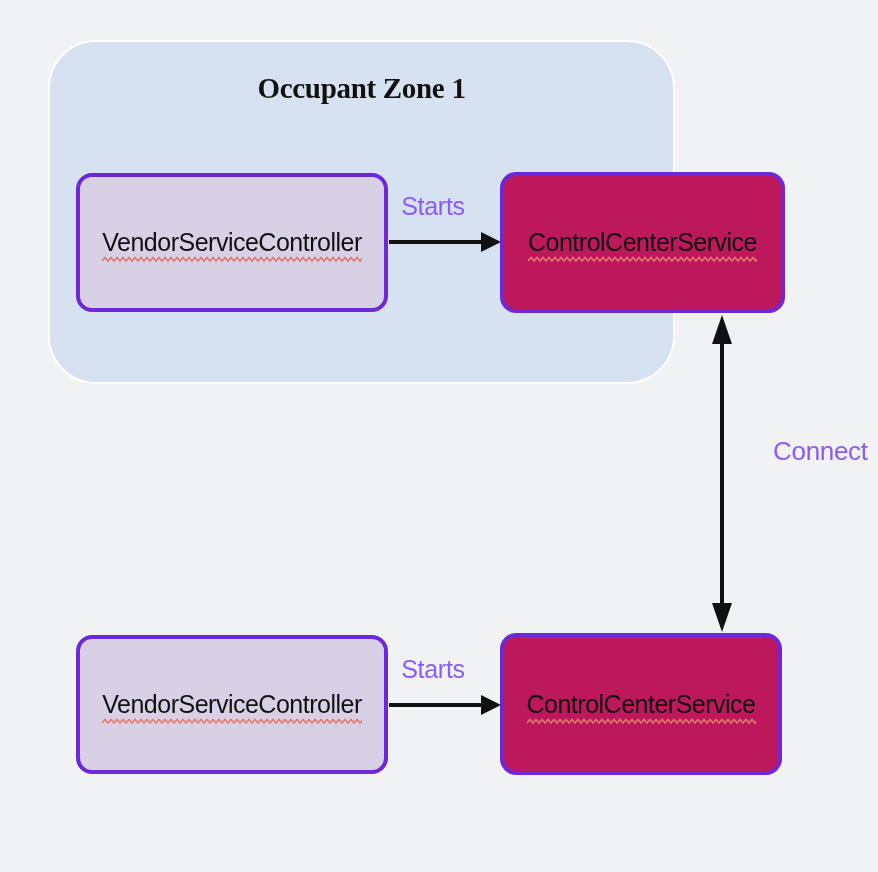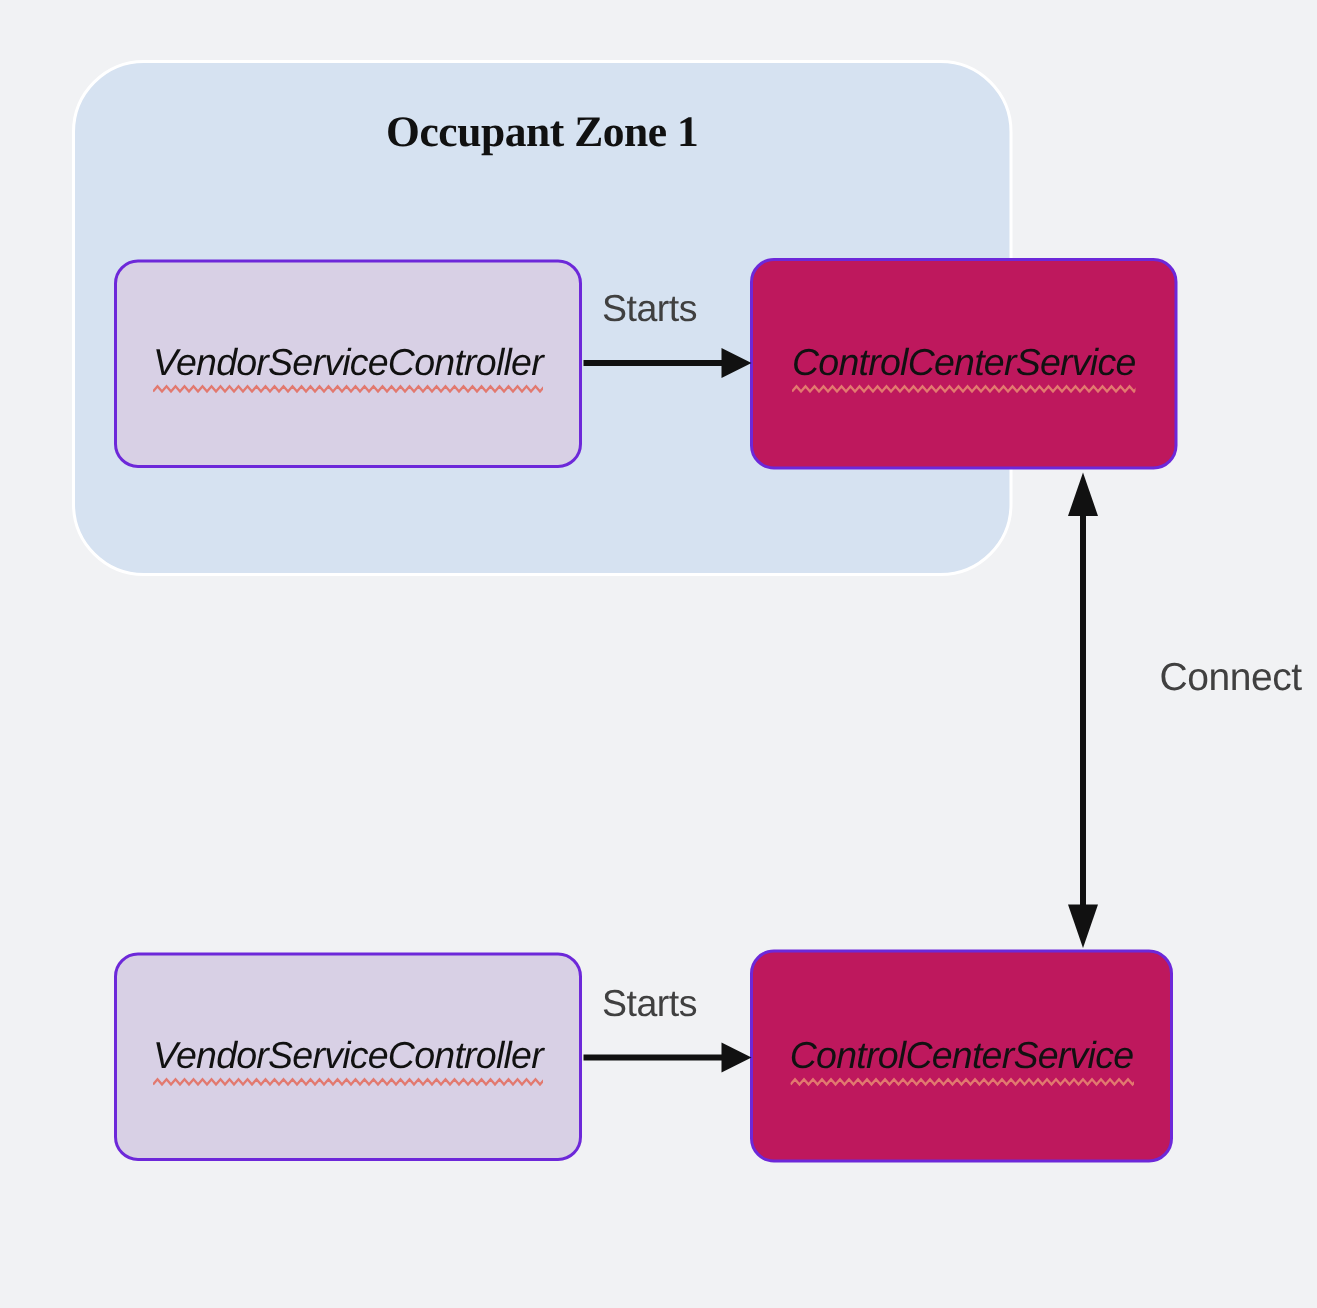--- a/index.html
+++ b/index.html
@@ -30,27 +30,26 @@
     padding-top:30px;
     color:#111111;
   }
   #zone1{left:48px;top:40px;width:627px;height:344px;font-family:Liberation Serif, serif;}
   #zone2{left:48px;top:495px;width:754px;height:346px;}
   .node{
     position:absolute;
     display:flex;
     align-items:center;
     justify-content:center;
-    border:2px solid #6d28d9;
+    border:4px solid #6d28d9;
     border-radius:16px;
     box-sizing:border-box;
     font-size:25px;
     letter-spacing:-0.5px;
     color:#111111;
-    font-style:italic;
   }
   .node-vendor{background:#d8d0e5;}
   .node-service{background:#be185d;}
   #vendor1{left:76px;top:173px;width:312px;height:139px;}
   #service1{left:500px;top:172px;width:285px;height:141px;}
   #vendor2{left:76px;top:635px;width:312px;height:139px;}
   #service2{left:500px;top:633px;width:282px;height:142px;}
   .node-label{
     position:relative;
     display:inline-block;
@@ -67,21 +66,21 @@
   }
   .squiggle path{
     fill:none;
     stroke:#e2796f;
     stroke-width:1.6;
   }
   .edge-label{
     position:absolute;
     font-size:25px;
     letter-spacing:-0.3px;
-    color:#404040;
+    color:#8b5cf6;
     white-space:nowrap;
   }
   #starts-label-1{left:378px;top:192px;width:110px;text-align:center;}
   #starts-label-2{left:378px;top:655px;width:110px;text-align:center;}
   #connect-label{left:773px;top:436px;font-size:26px;}
   #arrow-overlay{
     position:absolute;
     left:0;top:0;
     width:878px;height:872px;
     pointer-events:none;

